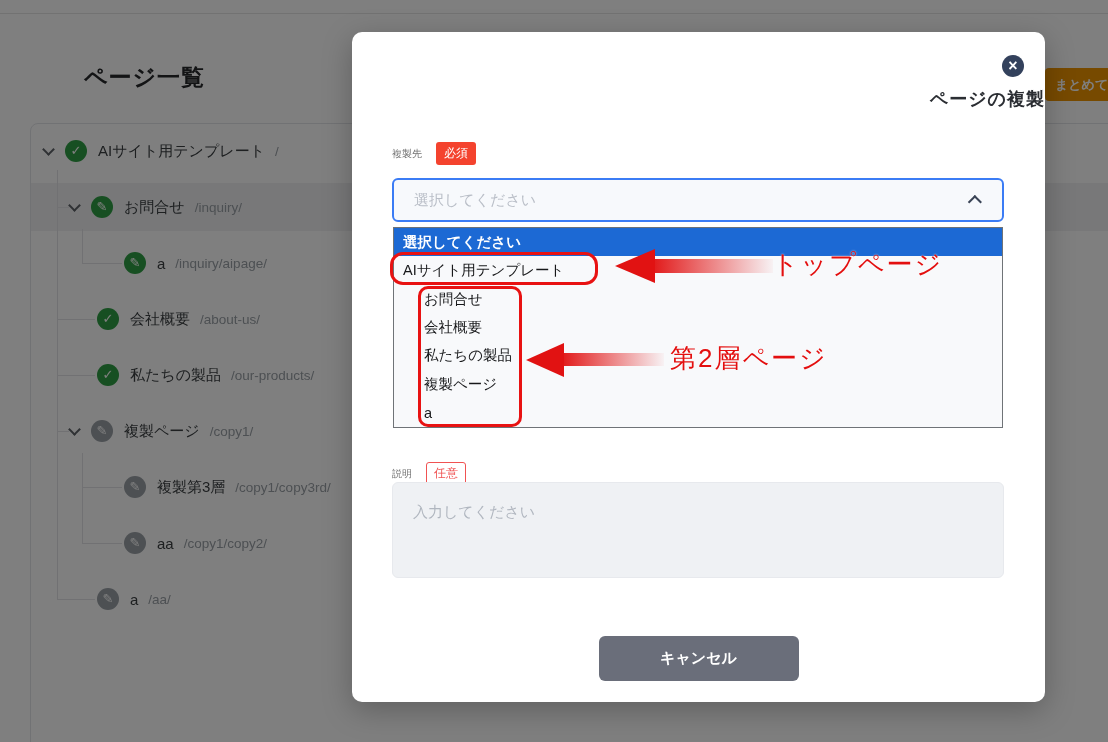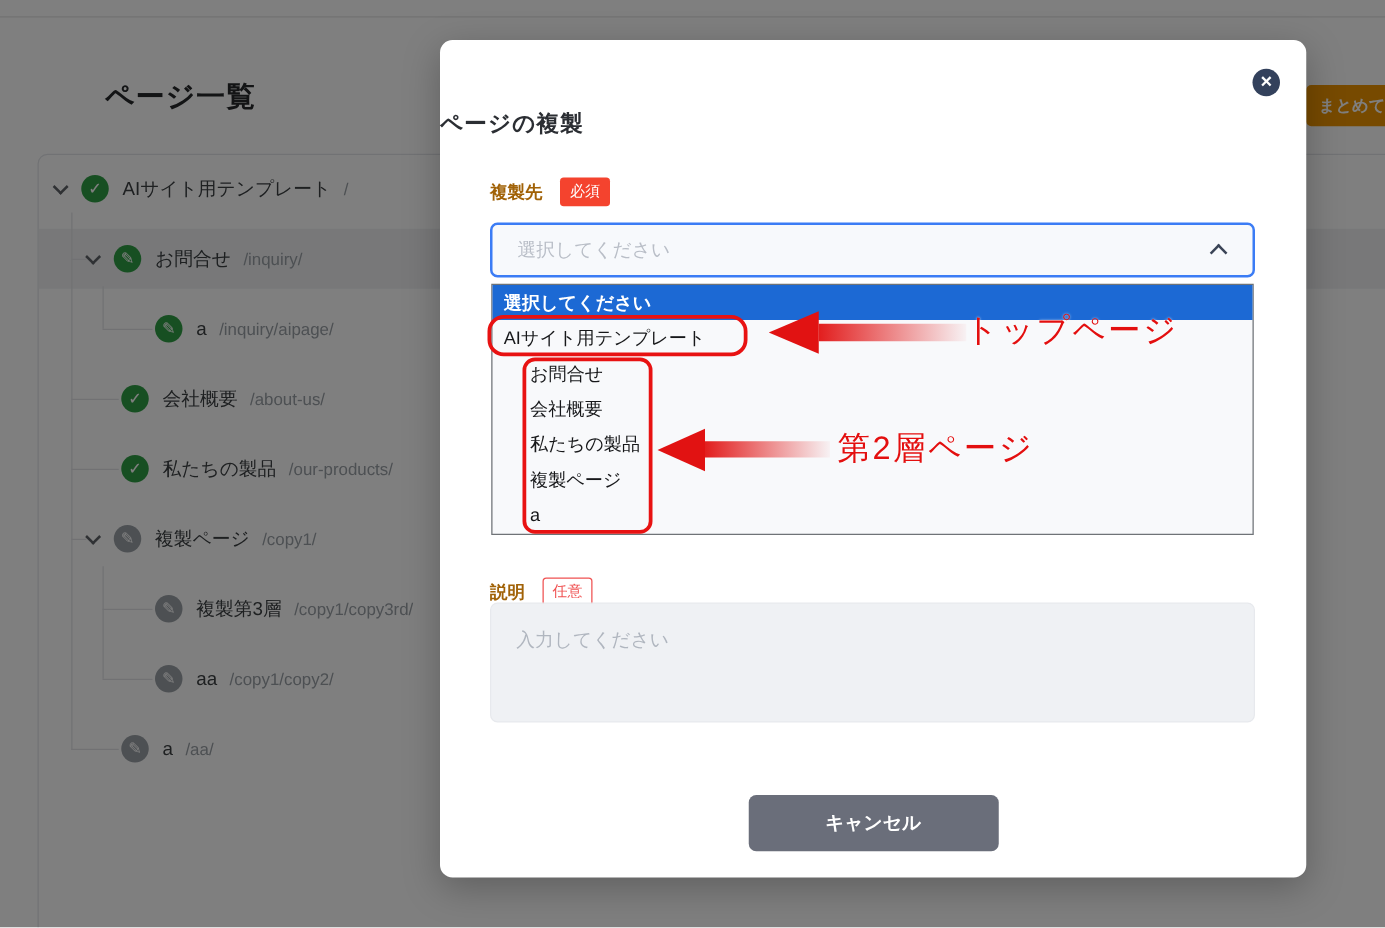--- a/index.html
+++ b/index.html
@@ -28,27 +28,27 @@
     text-align:center; margin-right:11px; flex:none; font-weight:bold; }
   .ic-green { background:#2f9e44; }
   .ic-gray  { background:#9aa0a6; }
 
   
   .overlay { position:absolute; inset:0; background:rgba(0,0,0,0.5); }
 
   
   .modal { position:absolute; left:352px; top:32px; width:693px; height:670px; background:#fff;
     border-radius:10px; box-shadow:0 8px 30px rgba(0,0,0,.25); }
-  .modal-title { position:absolute; left:0; top:55px; width:100%; text-align:left;
+  .modal-title { position:absolute; left:0; top:55px; width:100%; text-align:right;
     font-size:18px; font-weight:bold; color:#2b2e33; letter-spacing:1px; }
   .close-btn { position:absolute; left:650px; top:23px; width:22px; height:22px; border-radius:50%;
     background:#33415c; color:#fff; font-size:16px; line-height:20px; text-align:center; border:none; font-weight:bold; }
 
   .field-label-row { position:absolute; left:40px; display:flex; align-items:center; gap:14px; }
-  .field-label { font-size:14px; font-weight:bold; color:#a16207; }
+  .field-label { font-size:10px; font-weight:normal; color:#737373; }
   .badge-req { background:#f4432e; color:#fff; font-size:12px; padding:3px 8px; border-radius:3px; }
   .badge-opt { background:#fff; color:#f05252; font-size:12px; padding:2px 7px; border:1px solid #f05252; border-radius:3px; }
 
   .select-box { position:absolute; left:40px; top:146px; width:612px; height:44px; background:#f7f9fc;
     border:2px solid #3b7cf5; border-radius:6px; display:flex; align-items:center; padding:0 20px; }
   .select-ph { font-size:15px; color:#b9bec7; flex:1; text-align:left; }
   .chev-up { width:10px; height:10px; border-left:2px solid #3a4456; border-top:2px solid #3a4456;
     transform:rotate(45deg) translateY(3px); flex:none; }
 
   .listbox { position:absolute; left:41px; top:195px; width:610px; height:201px; background:#f8f9fb;

